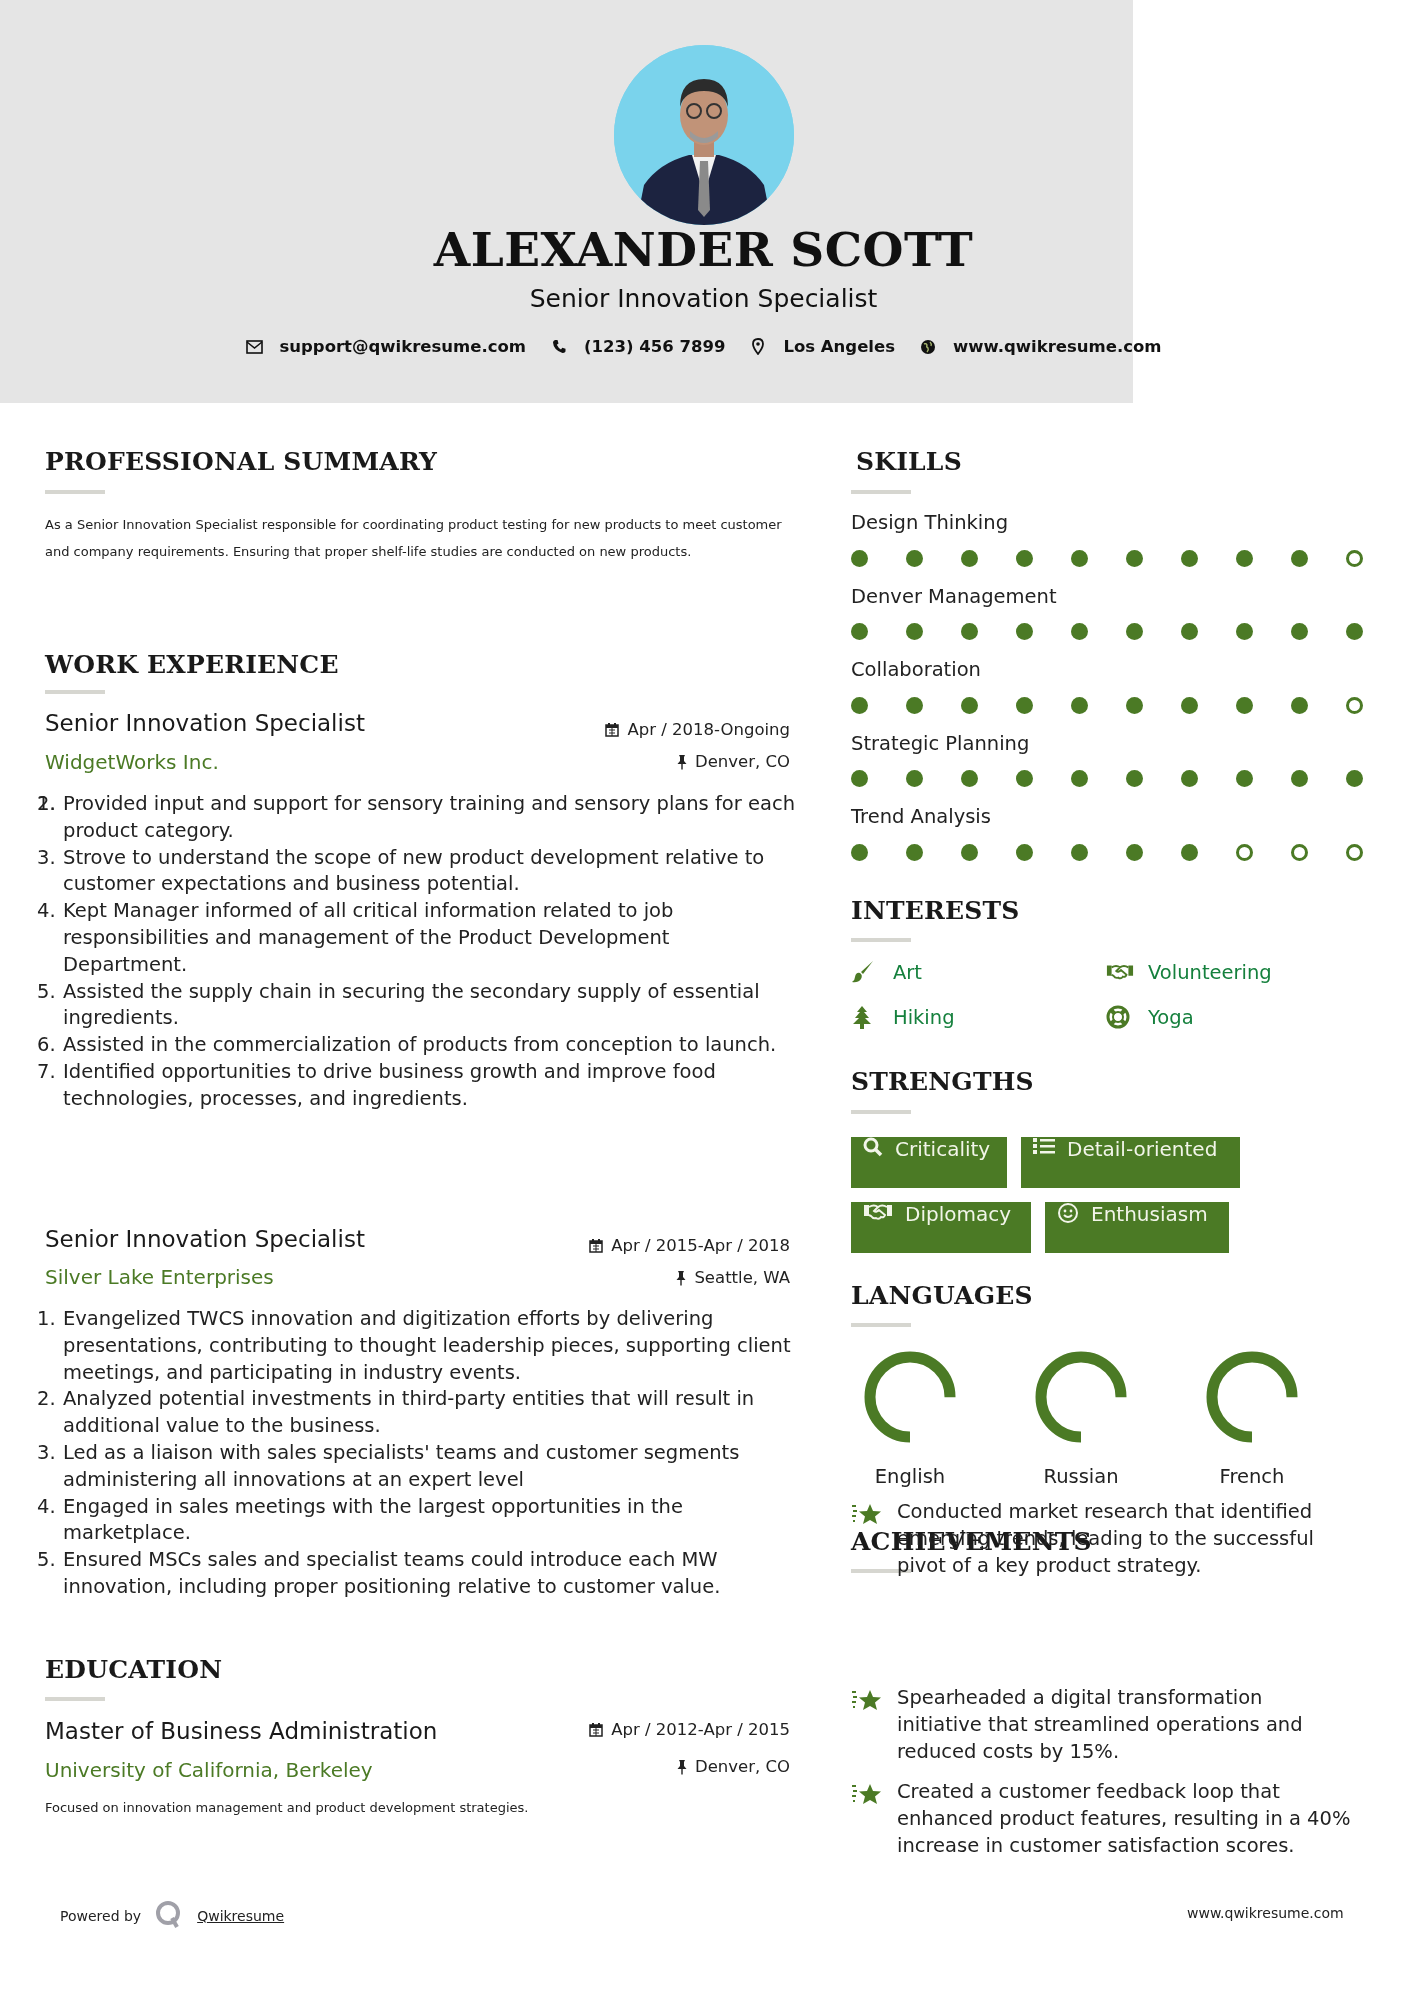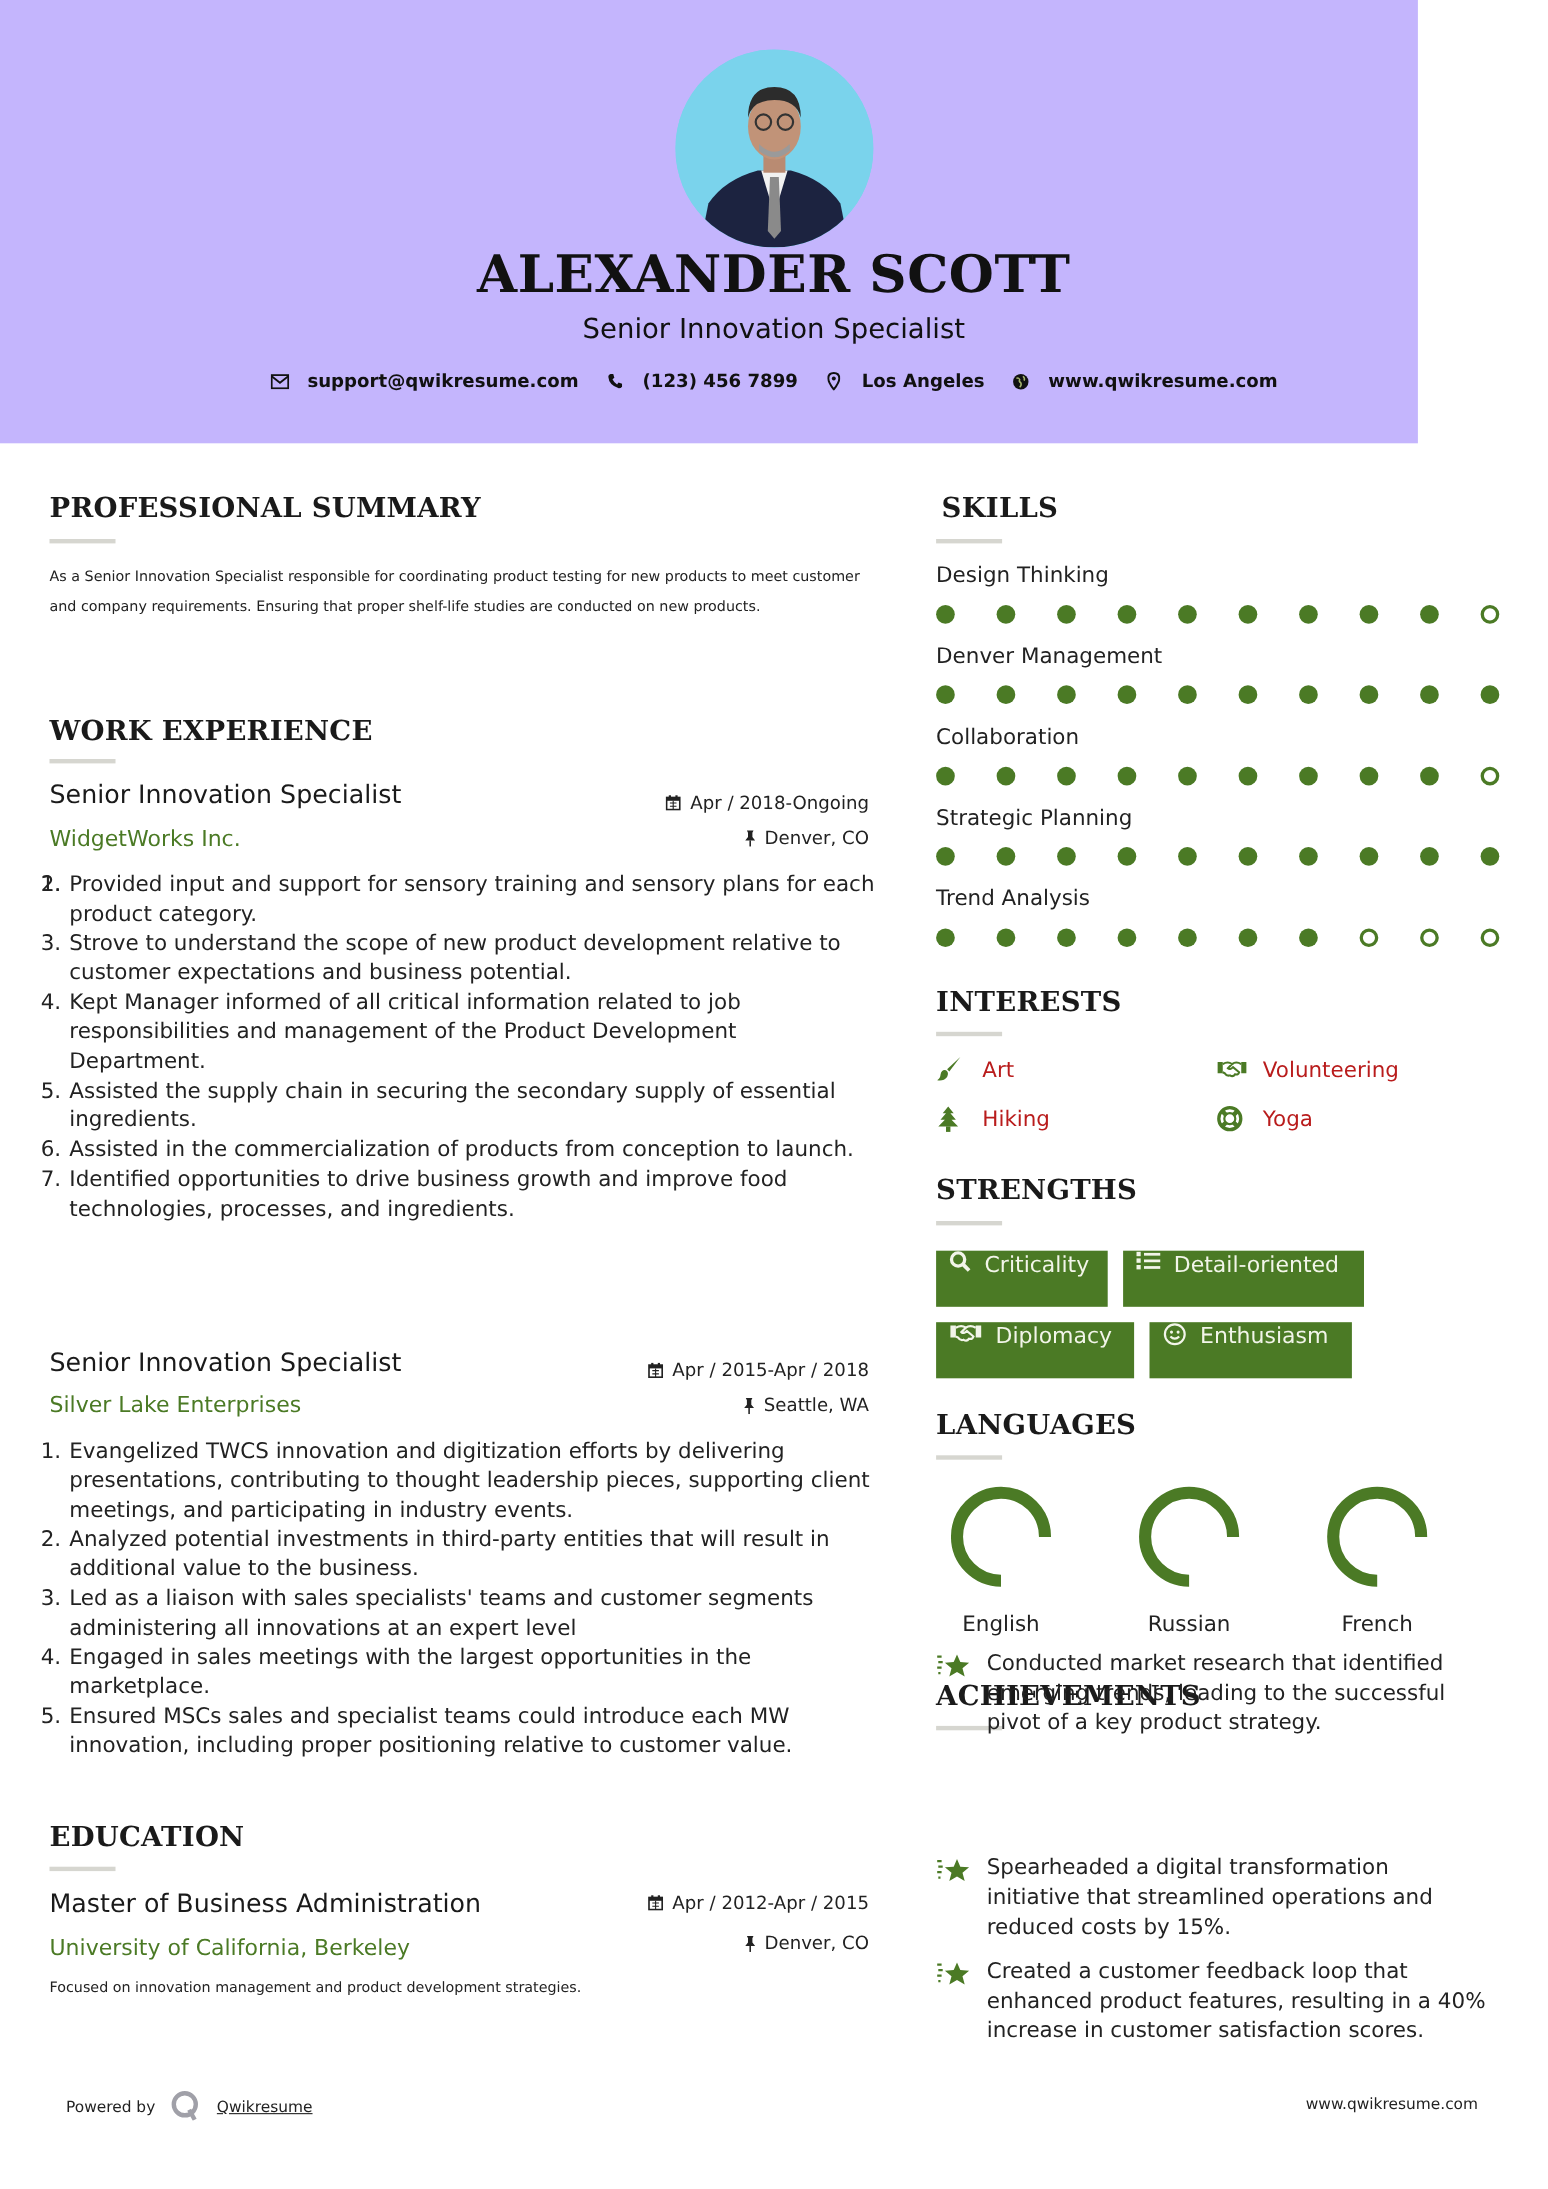--- a/index.html
+++ b/index.html
@@ -1,17 +1,17 @@
 <!DOCTYPE html>
 <html><head>
 <meta charset="utf-8">
 <style>
   * { box-sizing: border-box; margin: 0; padding: 0; }
   body { width: 1407px; height: 1990px; background: #ffffff; position: relative; overflow: hidden; font-family: "DejaVu Sans", sans-serif; color: #1e1e1e; }
-  header.top { position: absolute; left: 0; top: 0; width: 1289px; height: 403px; background: #c4b5fd; }
+  header.top { position: absolute; left: 0; top: 0; width: 1133px; height: 403px; background: #e5e5e5; }
   .photo { position: absolute; left: 614px; top: 45px; width: 180px; height: 180px; border-radius: 50%; background: #7ad3ec; overflow: hidden; }
   .name { position: absolute; left: 0; width: 1407px; top: 222px; text-align: center; font-family: "DejaVu Serif", serif; font-weight: bold; font-size: 47px; letter-spacing: 0.5px; color: #111; }
   .role { position: absolute; left: 0; width: 1407px; top: 284px; text-align: center; font-size: 25px; color: #111; }
   .contacts { position: absolute; left: 0; width: 1407px; top: 337px; display: flex; justify-content: center; align-items: center; font-size: 16.5px; color: #111; font-weight: bold; }
   .contacts .c { display: flex; align-items: center; margin: 0 12px; }
   .contacts .ic { width: 18px; height: 18px; margin-right: 16px; display: inline-flex; align-items: center; justify-content: center; }
   .sec-title { position: absolute; font-family: "DejaVu Serif", serif; font-weight: bold; font-size: 25px; color: #1a1a1a; letter-spacing: 0.2px; }
   .rule { position: absolute; width: 60px; height: 4px; background: #d6d6d0; }
   .txt { position: absolute; font-size: 13px; line-height: 27px; color: #222; }
   .job-title { position: absolute; font-size: 23px; color: #1a1a1a; }
@@ -19,21 +19,21 @@
   .meta { position: absolute; right: 617px; font-size: 16.5px; color: #222; display: flex; align-items: center; white-space: nowrap; }
   .meta .ic { margin-right: 8px; display: inline-flex; }
   ol.bul { position: absolute; font-size: 19.5px; line-height: 26.8px; color: #222; list-style: none; }
   ol.bul li { padding-left: 18px; position: relative; }
   ol.bul li .num { position: absolute; left: -8px; top: 0; }
   .skill-label { position: absolute; left: 851px; font-size: 19.5px; color: #222; }
   .dots { position: absolute; left: 851px; display: flex; }
   .dot { width: 17px; height: 17px; border-radius: 50%; margin-right: 38px; }
   .dot.on { background: #4b7a25; }
   .dot.off { background: #fff; border: 3px solid #4b7a25; }
-  .interest { position: absolute; display: flex; align-items: center; font-size: 19.5px; color: #b91c1c; }
+  .interest { position: absolute; display: flex; align-items: center; font-size: 19.5px; color: #15803d; }
   .interest .ic { width: 28px; height: 24px; margin-right: 14px; display: inline-flex; align-items: center; }
   .chip { position: absolute; height: 51px; background: #4b7a25; color: #f2f5e9; font-size: 20px; display: flex; padding: 0 12px; }
   .chip .ic { display: inline-flex; margin-right: 12px; }
   .lang { position: absolute; width: 120px; text-align: center; }
   .lang svg { display: block; margin: 0 auto; }
   .lang .lbl { font-size: 19.5px; color: #222; margin-top: 22px; }
   .ach { position: absolute; left: 851px; width: 500px; display: flex; }
   .ach .ic { width: 46px; flex: none; padding-top: 4px; }
   .ach .t { font-size: 19.5px; line-height: 27px; color: #222; }
   .footer-left { position: absolute; left: 60px; top: 1900px; display: flex; align-items: center; font-size: 14px; color: #222; }

